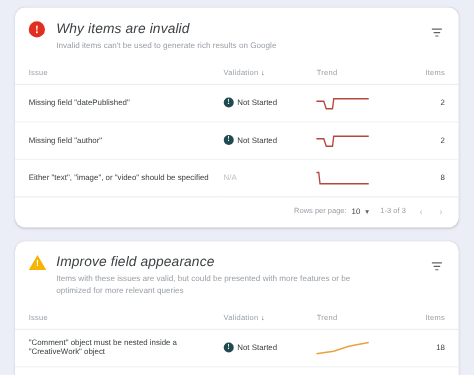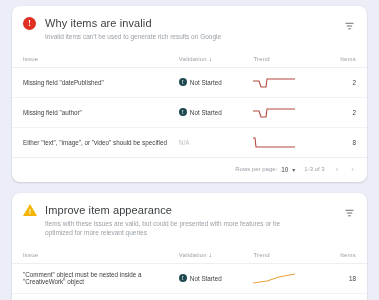--- a/index.html
+++ b/index.html
@@ -40,21 +40,21 @@
     border-right: 7px solid transparent; border-bottom: 12px solid #f5b400;
     position: relative;
   }
   .warn-tri i {
     position: absolute; left: -1.2px; top: 4px; color: #fff;
     font-size: 7px; font-style: normal; font-weight: bold; line-height: 1;
   }
   .header-text { flex: 1; padding-left: 5px; padding-right: 24px; }
   .card-title {
     font-size: 11px; color: #3c4043; font-weight: 400;
-    letter-spacing: 0.1px; line-height: 14px;
+    letter-spacing: 0.1px; line-height: 14px; font-style: italic;
   }
   .card-sub {
     font-size: 6.5px; color: #9aa0a6; line-height: 9.5px;
     margin-top: 2px; max-width: 250px;
   }
   .filter-btn {
     position: absolute; right: 11px; top: 14px;
     width: 13px; height: 13px; cursor: pointer;
     display: flex; align-items: center; justify-content: center;
   }
@@ -192,21 +192,21 @@
         </div>
       </div>
       <div class="card">
         <div class="card-header">
           <div class="status-icon">
             <div class="warn-tri">
               <i>!</i>
             </div>
           </div>
           <div class="header-text">
-            <div class="card-title">Improve item appearance</div>
+            <div class="card-title">Improve field appearance</div>
             <div class="card-sub">Items with these issues are valid, but could be presented with more features or be optimized for more relevant queries</div>
           </div>
           <div class="filter-btn">
             <svg width="11" height="11" viewBox="0 0 24 24">
               <path d="M4 5h16M7 11h10M10 17h4" stroke="#5f6368" stroke-width="2" stroke-linecap="round" fill="none"></path>
             </svg>
           </div>
         </div>
         <table>
           <thead>

